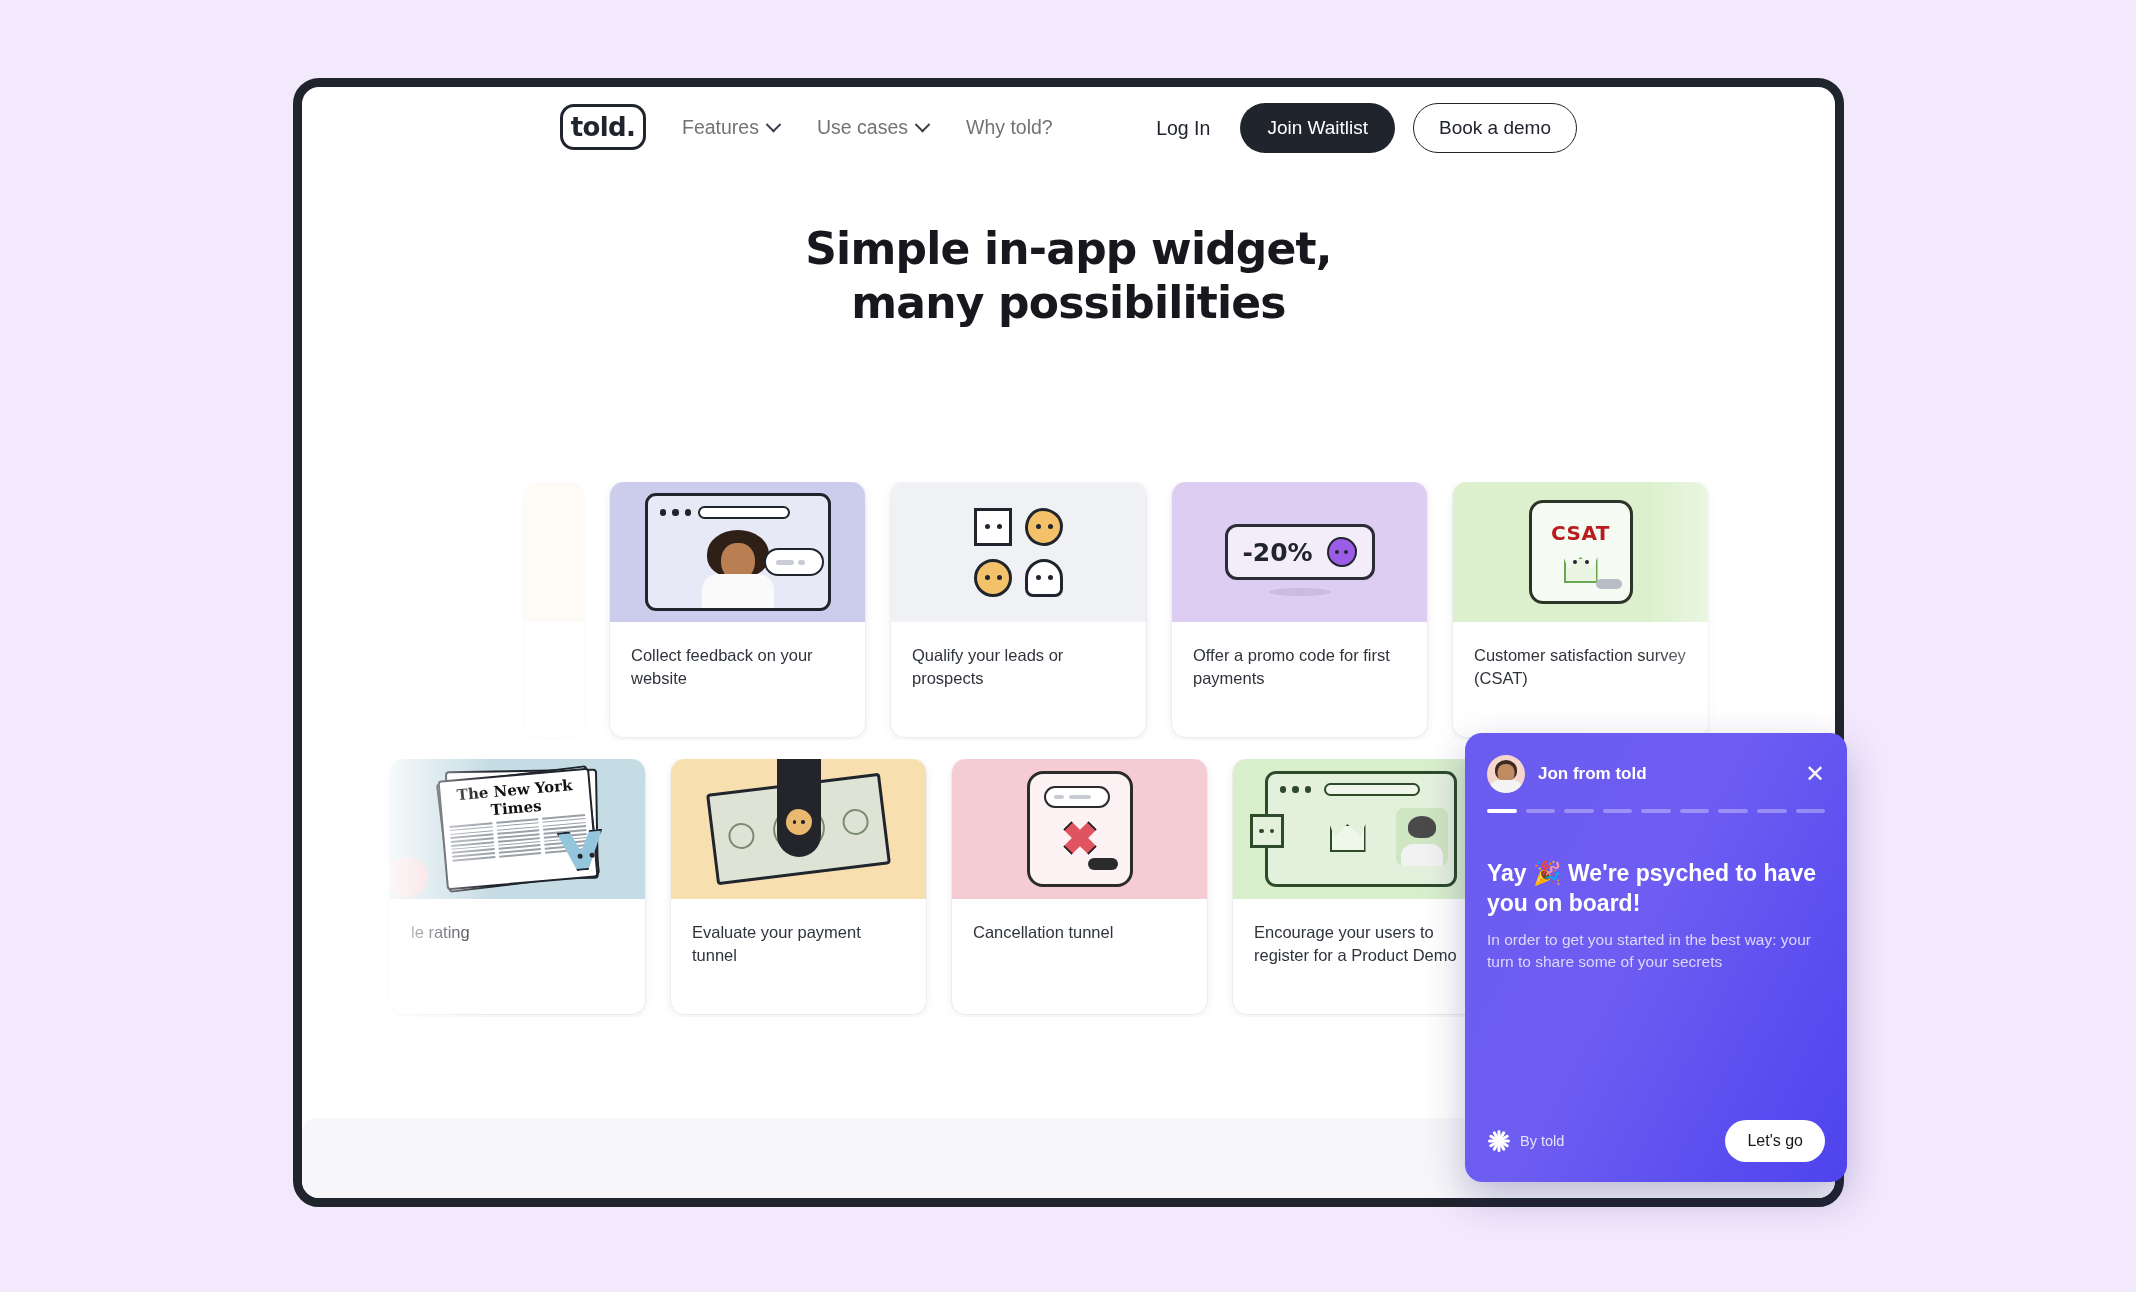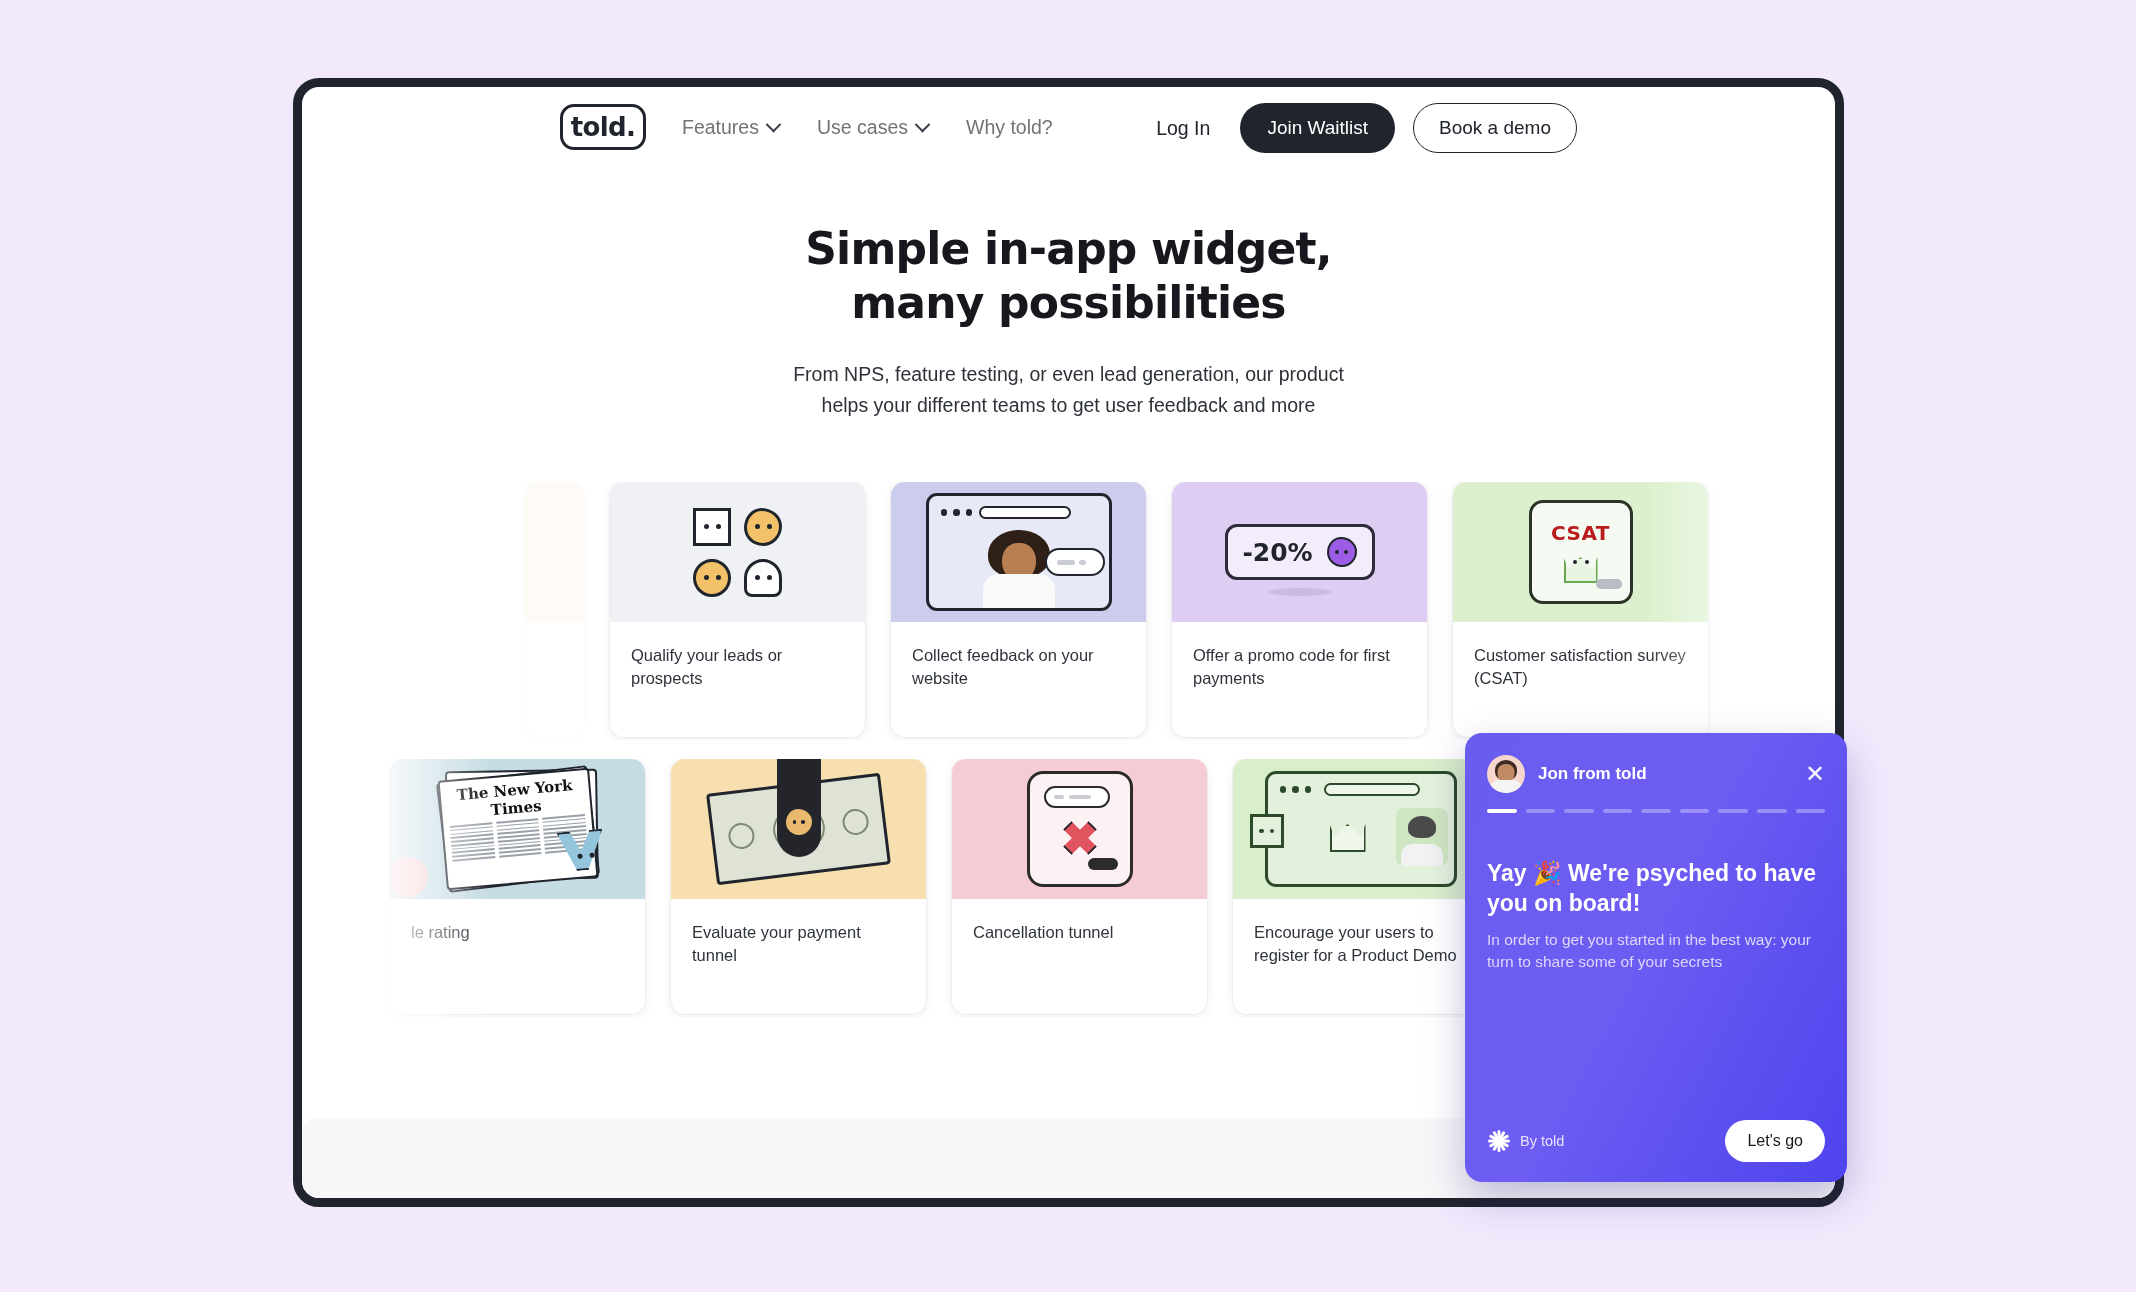--- a/index.html
+++ b/index.html
@@ -284,56 +284,28 @@
         <button class="btn-dark">Join Waitlist</button>
         <button class="btn-outline">Book a demo</button>
       </div>
     </div>
 
     <div class="hero">
       <h1>
         <span>Simple in-app widget,</span><br>
         <span>many possibilities</span>
       </h1>
-      <p>
-        <span>From NPS, feature testing, or even lead generation, our product</span><br>
-        <span>helps your different teams to get user feedback and more</span>
-      </p>
     </div>
 
     <div class="row row1">
       <div class="track track1">
 
         <div class="card fade-left" style="flex:0 0 60px;width:60px;">
           <div class="art" style="background:#fbf0dd"></div>
           <div class="cap"></div>
-        </div>
-
-        <div class="card">
-          <div class="art" style="background:#eff1f4">
-            <div class="facegrid">
-              <div class="fc sq">
-                  <i></i>
-                  <i></i>
-                </div>
-              <div class="fc ck">
-                  <i></i>
-                  <i></i>
-                </div>
-              <div class="fc ci">
-                  <i></i>
-                  <i></i>
-                </div>
-              <div class="fc gh">
-                  <i></i>
-                  <i></i>
-                </div>
-            </div>
-          </div>
-          <div class="cap">Qualify your leads or prospects</div>
         </div>
 
         <div class="card">
           <div class="art" style="background:#ccccec">
             <div class="browser">
               <div class="dots">
                   <i></i>
                   <i></i>
                   <i></i>
                 </div>
@@ -343,20 +315,44 @@
                   <div class="face"></div>
                   <div class="body"></div>
               </div>
               <div class="bubble">
                   <s></s>
                   <s class="sm"></s>
                 </div>
             </div>
           </div>
           <div class="cap">Collect feedback on your website</div>
+        </div>
+
+        <div class="card">
+          <div class="art" style="background:#eff1f4">
+            <div class="facegrid">
+              <div class="fc sq">
+                  <i></i>
+                  <i></i>
+                </div>
+              <div class="fc ck">
+                  <i></i>
+                  <i></i>
+                </div>
+              <div class="fc ci">
+                  <i></i>
+                  <i></i>
+                </div>
+              <div class="fc gh">
+                  <i></i>
+                  <i></i>
+                </div>
+            </div>
+          </div>
+          <div class="cap">Qualify your leads or prospects</div>
         </div>
 
         <div class="card">
           <div class="art" style="background:#ddcdf2">
             <div class="shadow-el"></div>
             <div class="promo">
               <span class="pct">-20%</span>
               <span class="cookie-p">
                   <i></i>
                   <i></i>

